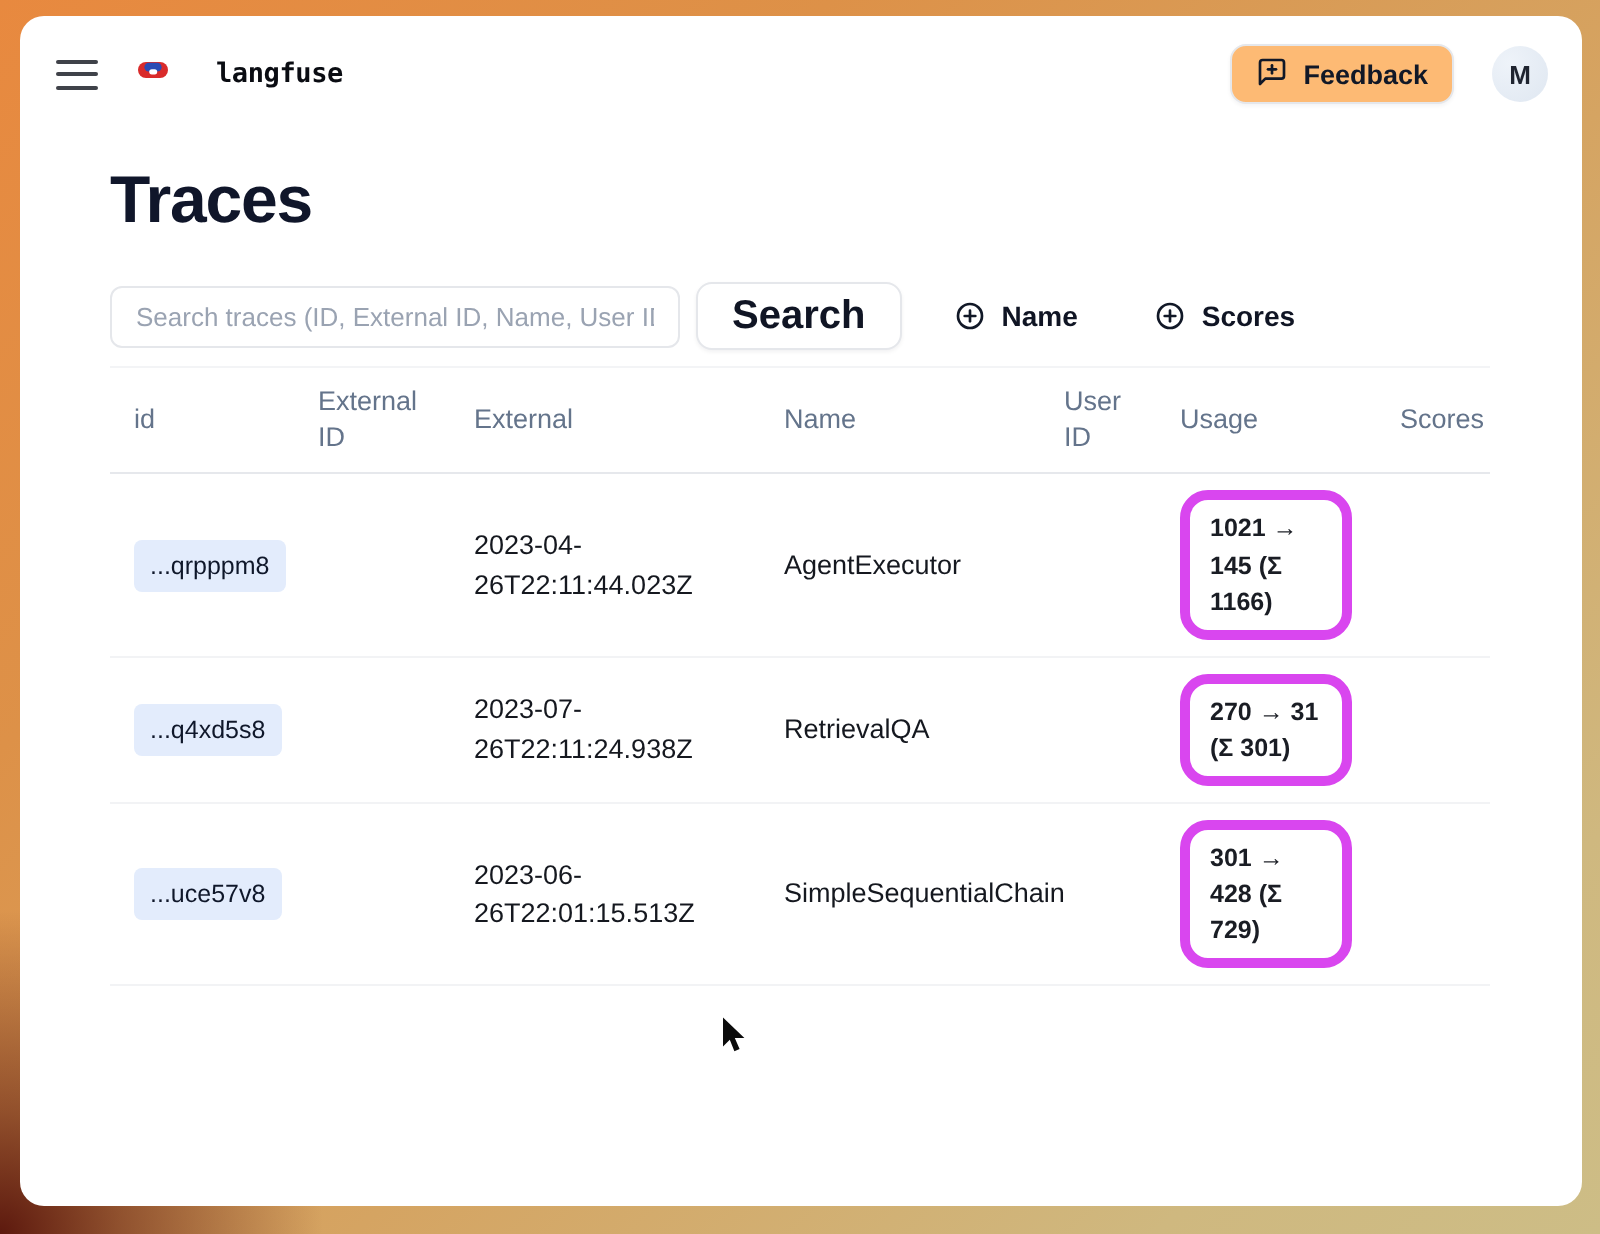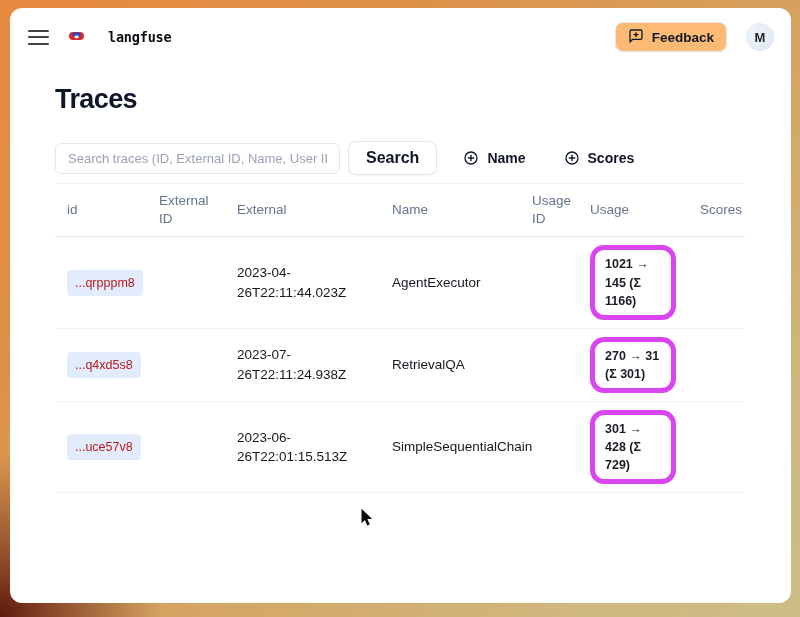--- a/index.html
+++ b/index.html
@@ -47,36 +47,36 @@
     margin-left: 19px;
     background: radial-gradient(circle at 30% 30%, #eef3f9, #dfe7f1);
     display: flex; align-items: center; justify-content: center;
     font-size: 13px; font-weight: 600; color: #1f2430; cursor: pointer; border: none;
   }
 
   
   .main { padding: 0 45px; }
   .page-title {
     margin-top: 32px;
-    font-size: 27px; font-weight: 700; letter-spacing: -0.6px; color: #10162a;
+    font-size: 33px; font-weight: 700; letter-spacing: -0.6px; color: #10162a;
     line-height: 29px;
   }
 
   .toolbar { margin-top: 27px; display: flex; align-items: center; }
   .search-input {
     width: 285px; height: 31px;
     border: 1px solid #e5e7eb; border-radius: 6px;
     padding: 0 12px; font-family: inherit; font-size: 13px; color: #111827;
     outline: none; background: #fff;
   }
   .search-input::placeholder { color: #9aa3b2; }
   .search-btn {
     margin-left: 8px; height: 34px; padding: 0 17px;
     background: #fff; border: 1px solid #e5e7eb; border-radius: 8px;
-    font-family: inherit; font-size: 16px; font-weight: 600; color: #101524;
+    font-family: inherit; font-size: 20px; font-weight: 600; color: #101524;
     box-shadow: 0 1px 2px rgba(16,24,40,.06); cursor: pointer;
   }
   .filter-btn {
     display: flex; align-items: center; gap: 8px;
     margin-left: 14px; height: 34px; padding: 0 12px;
     background: transparent; border: none; border-radius: 8px;
     font-family: inherit; font-size: 14px; font-weight: 600; color: #101524; cursor: pointer;
   }
   .filter-btn svg { display: block; }
 
@@ -89,21 +89,21 @@
     vertical-align: middle; height: 36px; line-height: 1.35;
   }
   td {
     padding: 8px 12px; border-bottom: 1px solid #f2f3f5;
     font-size: 13.5px; color: #15181f; vertical-align: middle;
     height: 59px; line-height: 1.45;
   }
   td.cell-name { white-space: nowrap; }
   .id-link {
     display: inline-block;
-    background: #e3ecfc; color: #b91c1c;
+    background: #e3ecfc; color: #0f172a;
     font-size: 12.5px; font-weight: 500;
     padding: 4px 8px; border-radius: 4px;
     text-decoration: none; cursor: pointer;
   }
   .usage-pill {
     display: inline-block;
     border: 5px solid #d946ef; border-radius: 14px;
     padding: 5px 10px; max-width: 96px;
     font-size: 12.5px; font-weight: 600; color: #1a1d24; line-height: 1.45;
     background: #fff;
@@ -192,21 +192,21 @@
             <col style="width:58px">
             <col style="width:110px">
           <col style="width:57px">
         </colgroup>
         <thead>
           <tr>
             <th>id</th>
             <th>External ID</th>
             <th>External</th>
             <th>Name</th>
-            <th>Usage ID</th>
+            <th>User ID</th>
             <th>Usage</th>
             <th>Scores</th>
           </tr>
         </thead>
         <tbody>
           <tr>
             <td><a class="id-link">...qrpppm8</a></td>
             <td></td>
             <td>2023-04-26T22:11:44.023Z</td>
             <td class="cell-name">AgentExecutor</td>

